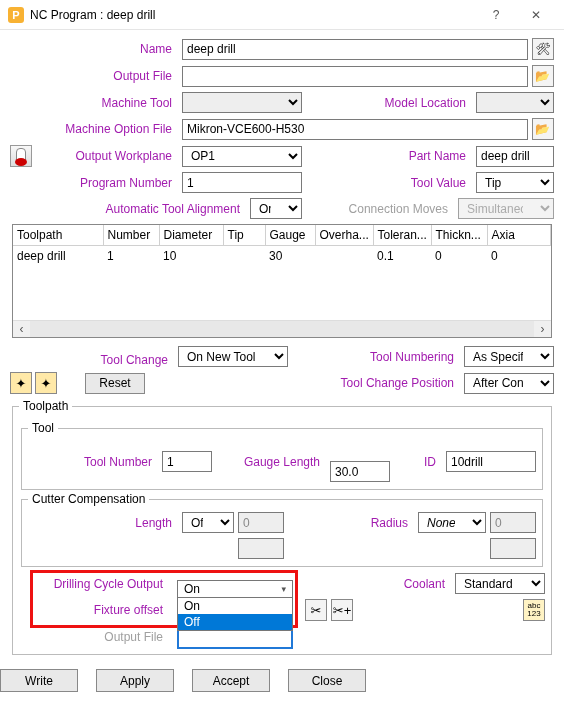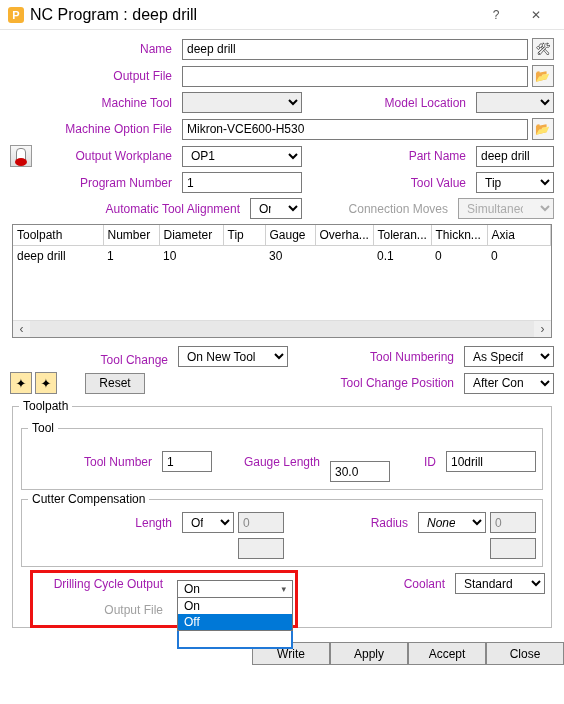--- a/index.html
+++ b/index.html
@@ -1,38 +1,38 @@
 <!DOCTYPE html>
 <html><head>
 <meta charset="utf-8">
 <style>
 * { box-sizing: border-box; font-family: "Segoe UI", Tahoma, sans-serif; font-size: 12px; }
 body { margin: 0; background: #fff; width: 564px; height: 704px; overflow: hidden; }
 .titlebar { height: 30px; display: flex; align-items: center; padding: 0 8px; border-bottom: 1px solid #e5e5e5; }
 .titlebar .icon { width: 16px; height: 16px; background:#f8b233; border-radius:3px; display:flex; align-items:center; justify-content:center; color:#fff; font-weight:bold; font-size:11px; margin-right:6px;}
-.titlebar .title { flex:1; font-size:16px; }
+.titlebar .title { flex:1; font-size:12px; }
 .titlebar .btn { width:40px; text-align:center; color:#555; cursor:default;}
 .form { padding: 8px 10px 0 10px; }
 .row { display:flex; align-items:center; margin-bottom:5px; gap:4px;}
 .lbl { text-align:right; padding-right:6px; color:#a21caf;}
 .lbl.dis { color:#a0a0a0;}
 input[type=text], select, .combo { height:21px; border:1px solid #7a7a7a; background:#fff; padding:0 4px; font-size:12px;}
 select,.combo{padding-right:14px;}
 .iconbtn { width:22px; height:22px; border:1px solid #888; background:#f4f4f4; display:flex;align-items:center;justify-content:center; font-size:13px;}
 .grid { border:1px solid #888; margin:4px 2px 0 2px;}
 .grid table{width:100%; border-collapse:collapse; table-layout:fixed;}
 .grid th{background:#fff; border-right:1px solid #d0d0d0; border-bottom:1px solid #d0d0d0; font-weight:normal; text-align:left; padding:3px 4px; white-space:nowrap; overflow:hidden;}
 .grid td{padding:3px 4px; white-space:nowrap; overflow:hidden;}
 .grid .spacer{height:54px;}
 .hscroll{height:17px;background:#f0f0f0;border-top:1px solid #ddd;display:flex;align-items:center;}
 .hscroll .ar{width:17px;text-align:center;color:#555;}
 .hscroll .track{flex:1;background:#e8e8e8;height:100%;}
 fieldset{border:1px solid #bbb; margin:2px; padding:6px 6px 2px 6px;}
 fieldset>legend{padding:0 4px;}
-.btnrow{display:flex;justify-content:flex-end;padding:12px 0;}
+.btnrow{display:flex;justify-content:flex-start;gap:18px;padding:12px 0;}
 .pushbtn{min-width:78px;height:23px;border:1px solid #888;background:#e9e9e9;}
 .smallbtn{min-width:60px;height:21px;border:1px solid #888;background:#e9e9e9;}
 .redbox{position:absolute;border:3px solid #e11;pointer-events:none;}
 .dropdown-open{position:absolute;border:1px solid #767676;background:#fff;z-index:50;}
 .dropdown-open .sel{background:#fff;padding:1px 6px;display:flex;align-items:center;justify-content:space-between;border-bottom:1px solid #767676;}
 .dropdown-open .list{}
 .dropdown-open .opt{padding:1px 6px;}
 .dropdown-open .opt.hl{background:#0078d7;color:#fff;}
 .chev{font-size:9px;color:#555;}
 .side-icon{width:22px;height:22px;border:1px solid #999;background:linear-gradient(#f8f8f8,#ddd);display:flex;align-items:center;justify-content:center;}
@@ -207,20 +207,30 @@
       </div>
     </fieldset>
 
     <div class="row" style="margin-top:6px;">
       <div class="lbl" style="width:150px;">Drilling Cycle Output</div>
       <div style="width:116px;height:21px;"></div>
       <div class="lbl" style="flex:1">Coolant</div>
       <select style="width:90px;"><option>Standard</option></select>
     </div>
     <div class="row">
+      <div class="lbl" style="width:150px;">Fixture offset</div>
+      <div style="width:116px;height:21px;"></div>
+      <div style="width:8px;"></div>
+      <div class="iconbtn">✂</div>
+      <div class="iconbtn">✂+</div>
+      <div style="flex:1"></div>
+      <div class="iconbtn" style="background:#fff3c4;font-size:8px;line-height:8px;text-align:center;white-space:pre;">abc
+123</div>
+    </div>
+    <div class="row">
       <div class="lbl dis" style="width:150px;">Output File</div>
       <div style="width:116px;height:21px;"></div>
     </div>
   </fieldset>
 
   <div class="dropdown-open" style="left:177px; top:550px; width:116px;">
     <div class="sel">
       <span>On</span>
       <span class="chev">▾</span>
     </div>

